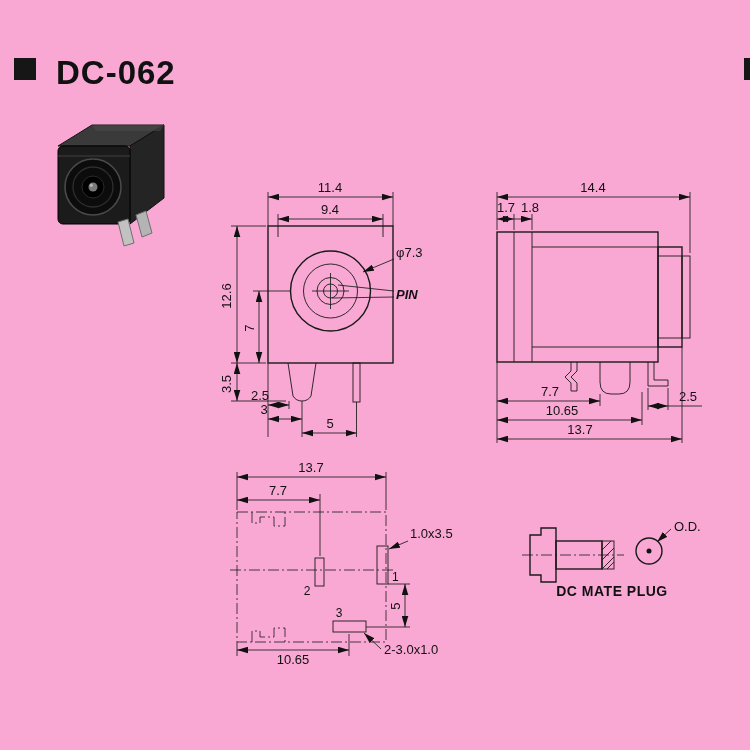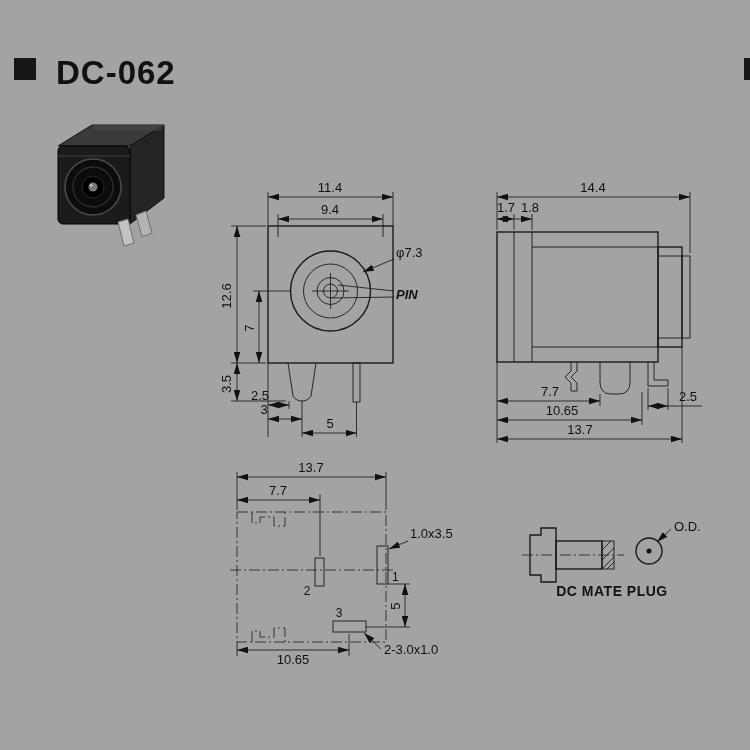--- a/index.html
+++ b/index.html
@@ -1,16 +1,16 @@
 <!DOCTYPE html>
 <html><head>
 <meta charset="utf-8">
 <style>
   html,body{margin:0;padding:0;background:#fff}
-  .page{position:relative;width:750px;height:750px;background:#a3a3a3;font-family:"Liberation Sans",sans-serif}
+  .page{position:relative;width:750px;height:750px;background:#f9a8d4;font-family:"Liberation Sans",sans-serif}
   svg text{font-family:"Liberation Sans",sans-serif;fill:#111;font-size:13px}
   .ol{fill:none;stroke:#1a1a1a;stroke-width:1.4}
   .tl{fill:none;stroke:#1a1a1a;stroke-width:0.9}
   .dl{fill:none;stroke:#1a1a1a;stroke-width:0.85}
   .ph{fill:none;stroke:#1a1a1a;stroke-width:0.8;stroke-dasharray:11 3 2 3}
   .ttl{font-size:33px;font-weight:bold;letter-spacing:1px}
   .it{font-style:italic;font-weight:bold}
   .cap{font-size:14px;font-weight:bold;letter-spacing:.5px}
   .mid{text-anchor:middle}
 </style>

